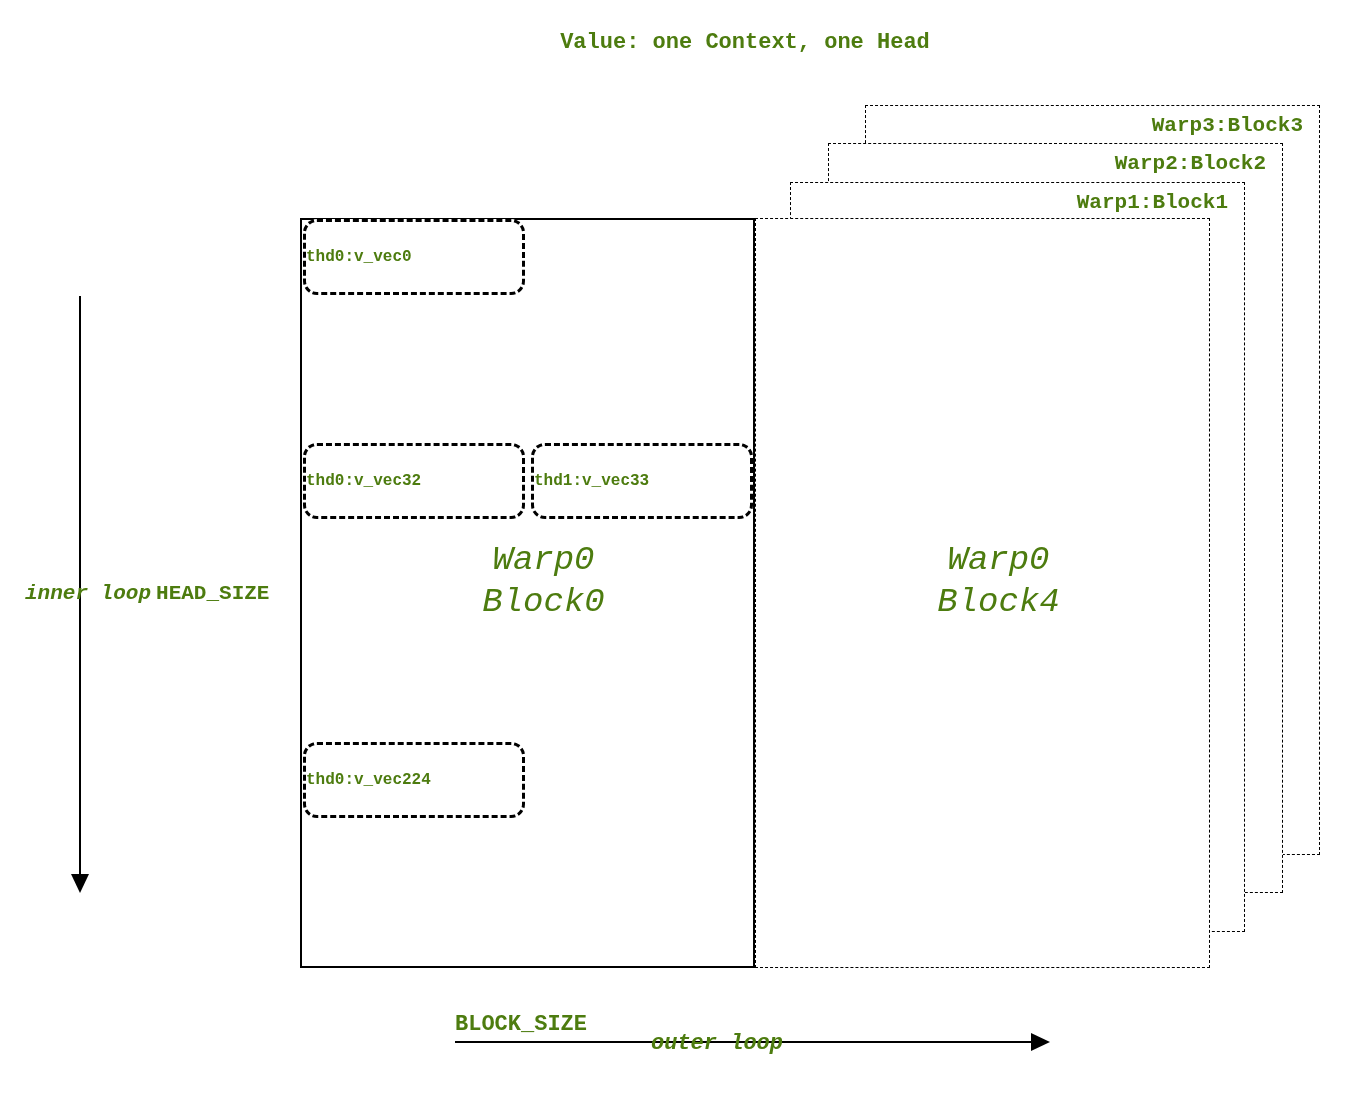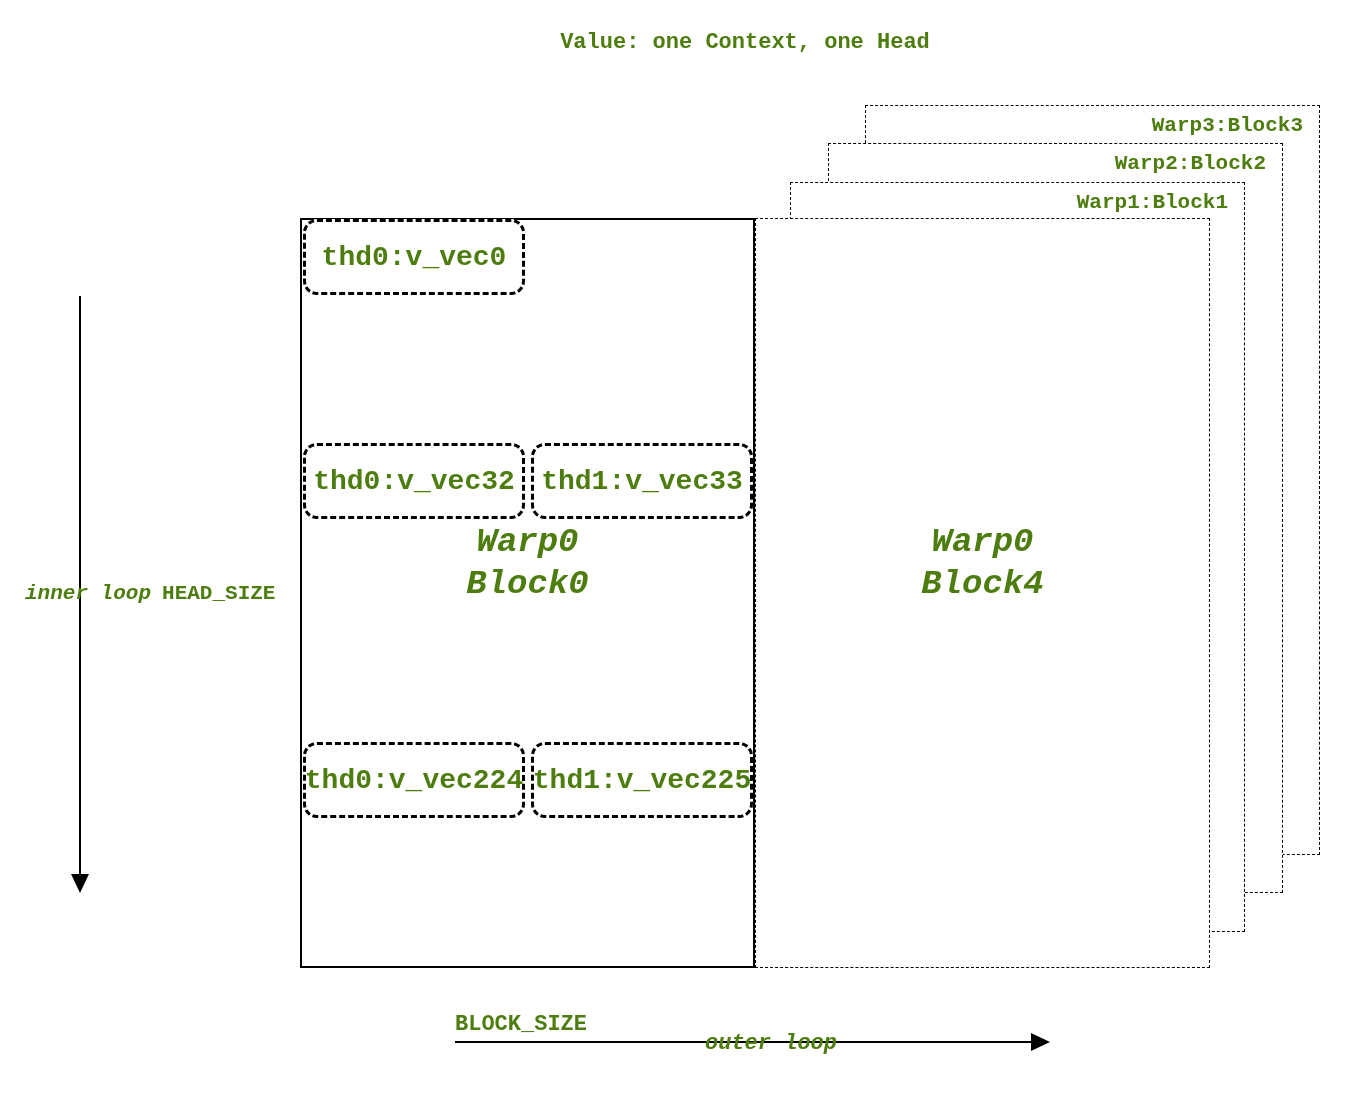--- a/index.html
+++ b/index.html
@@ -58,41 +58,42 @@
     top: 218px;
     width: 455px;
     height: 750px;
     border: 2px solid #000;
     background: #ffffff;
     box-sizing: border-box;
   }
   .warp-label {
     position: absolute;
     width: 455px;
-    top: 521px;
+    top: 539px;
     text-align: center;
     font-size: 34px;
-    font-weight: bold;
+    font-weight: normal;
     font-style: italic;
     line-height: 42px;
+    margin-left: 16px;
   }
   .warp-label-block0 { left: 300px; }
   .warp-label-block4 { left: 755px; }
   .thread-box {
     position: absolute;
     width: 222px;
     height: 76px;
     border: 3.5px dashed #000;
     border-radius: 14px;
     background: #ffffff;
     box-sizing: border-box;
     display: flex;
     align-items: center;
-    justify-content: center;
-    font-size: 28px;
+    justify-content: flex-start;
+    font-size: 16px;
     font-weight: bold;
     white-space: nowrap;
   }
   .col-left  { left: 303px; }
   .col-right { left: 531px; }
   .row-0 { top: 219px; }
   .row-1 { top: 443px; }
   .row-2 { top: 742px; }
 
   .v-arrow-line {
@@ -115,21 +116,21 @@
   }
   .inner-loop-label {
     position: absolute;
     left: 25px;
     top: 582px;
     font-size: 21px;
     font-weight: bold;
     white-space: nowrap;
   }
   .inner-loop-label .it { font-style: italic; }
-  .inner-loop-label .hs { margin-left: 11px; font-style: normal; }
+  .inner-loop-label .hs { margin-left: 5px; font-style: normal; }
 
   .block-size-label {
     position: absolute;
     left: 455px;
     top: 1012px;
     font-size: 22px;
     font-weight: bold;
     white-space: nowrap;
   }
 
@@ -146,21 +147,21 @@
     left: 1031px;
     top: 1033px;
     width: 0;
     height: 0;
     border-top: 9px solid transparent;
     border-bottom: 9px solid transparent;
     border-left: 19px solid #000;
   }
   .outer-loop-label {
     position: absolute;
-    left: 705px;
+    left: 651px;
     top: 1031px;
     font-size: 22px;
     font-weight: bold;
     font-style: italic;
     white-space: nowrap;
   }
 </style>
 </head>
 <body>
 
@@ -197,23 +198,20 @@
   <div class="thread-box col-left row-1" style="z-index:8;">
     <span>thd0:v_vec32</span>
   </div>
   <div class="thread-box col-right row-1" style="z-index:8;">
     <span>thd1:v_vec33</span>
   </div>
 
   <div class="thread-box col-left row-2" style="z-index:8;">
     <span>thd0:v_vec224</span>
   </div>
-  <div class="thread-box col-right row-2" style="z-index:8;">
-    <span>thd1:v_vec225</span>
-  </div>
 
   <div class="v-arrow-line"></div>
   <div class="v-arrow-head"></div>
   <div class="inner-loop-label">
     <span class="it">inner loop</span><span class="hs">HEAD_SIZE</span>
   </div>
 
   <div class="block-size-label">BLOCK_SIZE</div>
 
   <div class="h-arrow-line"></div>

